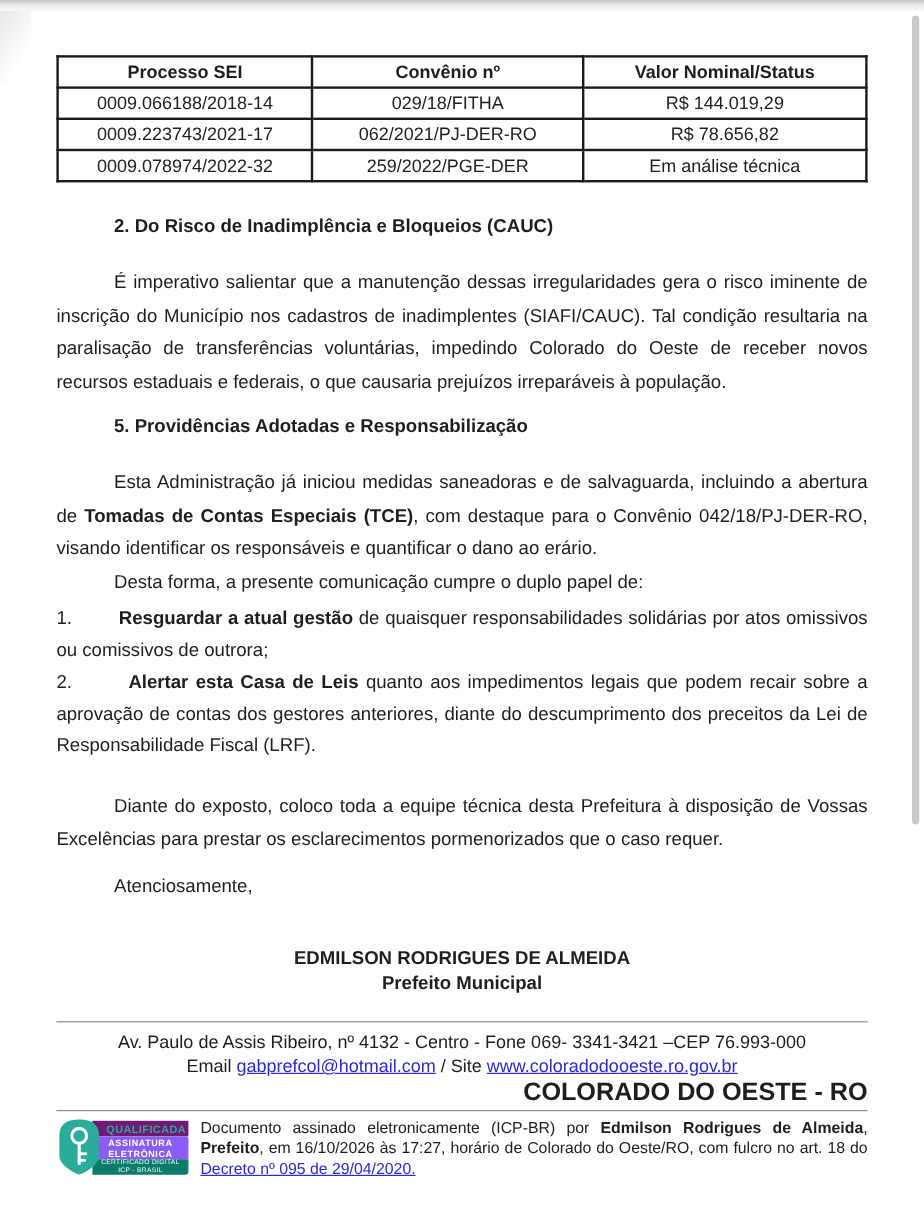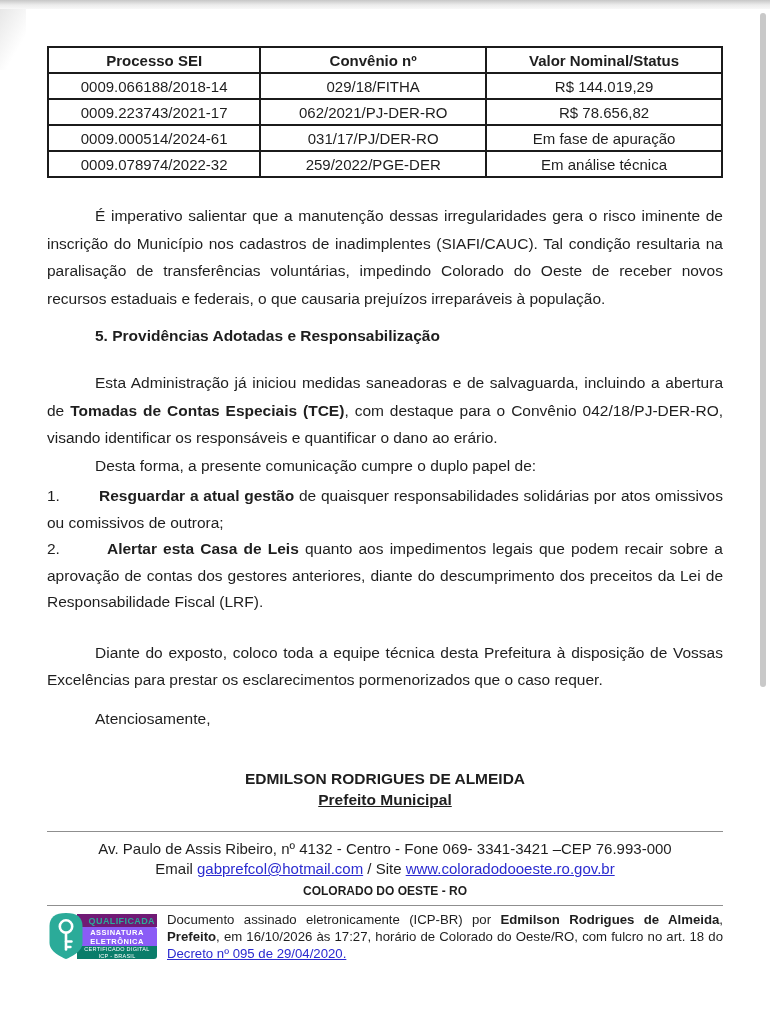--- a/index.html
+++ b/index.html
@@ -52,27 +52,27 @@
   .list-block { margin-top:4px; }
   .li { font-size:15.5px; line-height:26.5px; text-align:justify; }
   .li .num { display:inline-block; font-weight:normal; }
   .li.one .num { width:52px; }
   .li.two .num { width:60px; }
 
   .salutation { font-size:15.5px; margin-top:16px; text-indent:48px; }
 
   .sig-block { text-align:center; margin-top:40px; line-height:21px; }
   .sig-name { font-weight:bold; font-size:15.5px; }
-  .sig-title { font-weight:bold; font-size:15.5px;text-decoration:underline; }
+  .sig-title { font-weight:bold; font-size:15.5px; }
 
   .rule { border:none; border-top:1px solid #8f8f8f; margin-top:21px; }
   .rule.thin { margin-top:0; }
 
   .footer-block { text-align:center; padding-top:7px; font-size:15px; line-height:20.5px; }
-  .footer-city { font-weight:bold; font-size:12px; margin-top:1px; padding-bottom:4px; }
+  .footer-city { font-weight:bold; font-size:21px; margin-top:1px; padding-bottom:4px;text-align:right; }
 
   
   .stamp { display:flex; align-items:flex-start; padding:5px 0 6px 0; }
   .badge { display:flex; flex:0 0 auto; width:110px; height:48px; position:relative; margin-top:1px; }
   .badge-shield { position:absolute; left:0; top:0; z-index:2; }
   .badge-bands { margin-left:30px; width:80px; display:flex; flex-direction:column; height:46px; margin-top:2px; }
   .band-q {
     height:13px; background:#701a75; color:var(--badge,#2bab99);
     font-size:9px; font-weight:bold; letter-spacing:0.4px;
     display:flex; align-items:center; justify-content:flex-end; padding-right:2px;
@@ -121,32 +121,28 @@
           <td>0009.066188/2018-14</td>
           <td>029/18/FITHA</td>
           <td>R$ 144.019,29</td>
         </tr>
         <tr>
           <td>0009.223743/2021-17</td>
           <td>062/2021/PJ-DER-RO</td>
           <td>R$ 78.656,82</td>
         </tr>
         <tr>
-          <td>0009.000514/2024-61</td>
-          <td>031/17/PJ/DER-RO</td>
-          <td>Em fase de apuração</td>
-        </tr>
-        <tr>
           <td>0009.078974/2022-32</td>
           <td>259/2022/PGE-DER</td>
           <td>Em análise técnica</td>
         </tr>
       </tbody>
   </table>
 
+  <div class="sec-heading">2. Do Risco de Inadimplência e Bloqueios (CAUC)</div>
 
   <p class="para">É imperativo salientar que a manutenção dessas irregularidades gera o risco iminente de inscrição do Município nos cadastros de inadimplentes (SIAFI/CAUC). Tal condição resultaria na paralisação de transferências voluntárias, impedindo Colorado do Oeste de receber novos recursos estaduais e federais, o que causaria prejuízos irreparáveis à população.</p>
 
   <div class="sec-heading" style="margin-top:15px;">5. Providências Adotadas e Responsabilização</div>
 
   <p class="para" style=""><span>Esta Administração já iniciou medidas saneadoras e de salvaguarda, incluindo a abertura de </span><span class="b">Tomadas de Contas Especiais (TCE)</span><span>, com destaque para o Convênio 042/18/PJ-DER-RO, visando identificar os responsáveis e quantificar o dano ao erário.</span></p>
   <p class="para tight">Desta forma, a presente comunicação cumpre o duplo papel de:</p>
 
   <div class="list-block">
     <p class="li one"><span class="num">1.</span><span><span class="b">Resguardar a atual gestão</span><span> de quaisquer responsabilidades solidárias por atos omissivos ou comissivos de outrora;</span></span></p>

